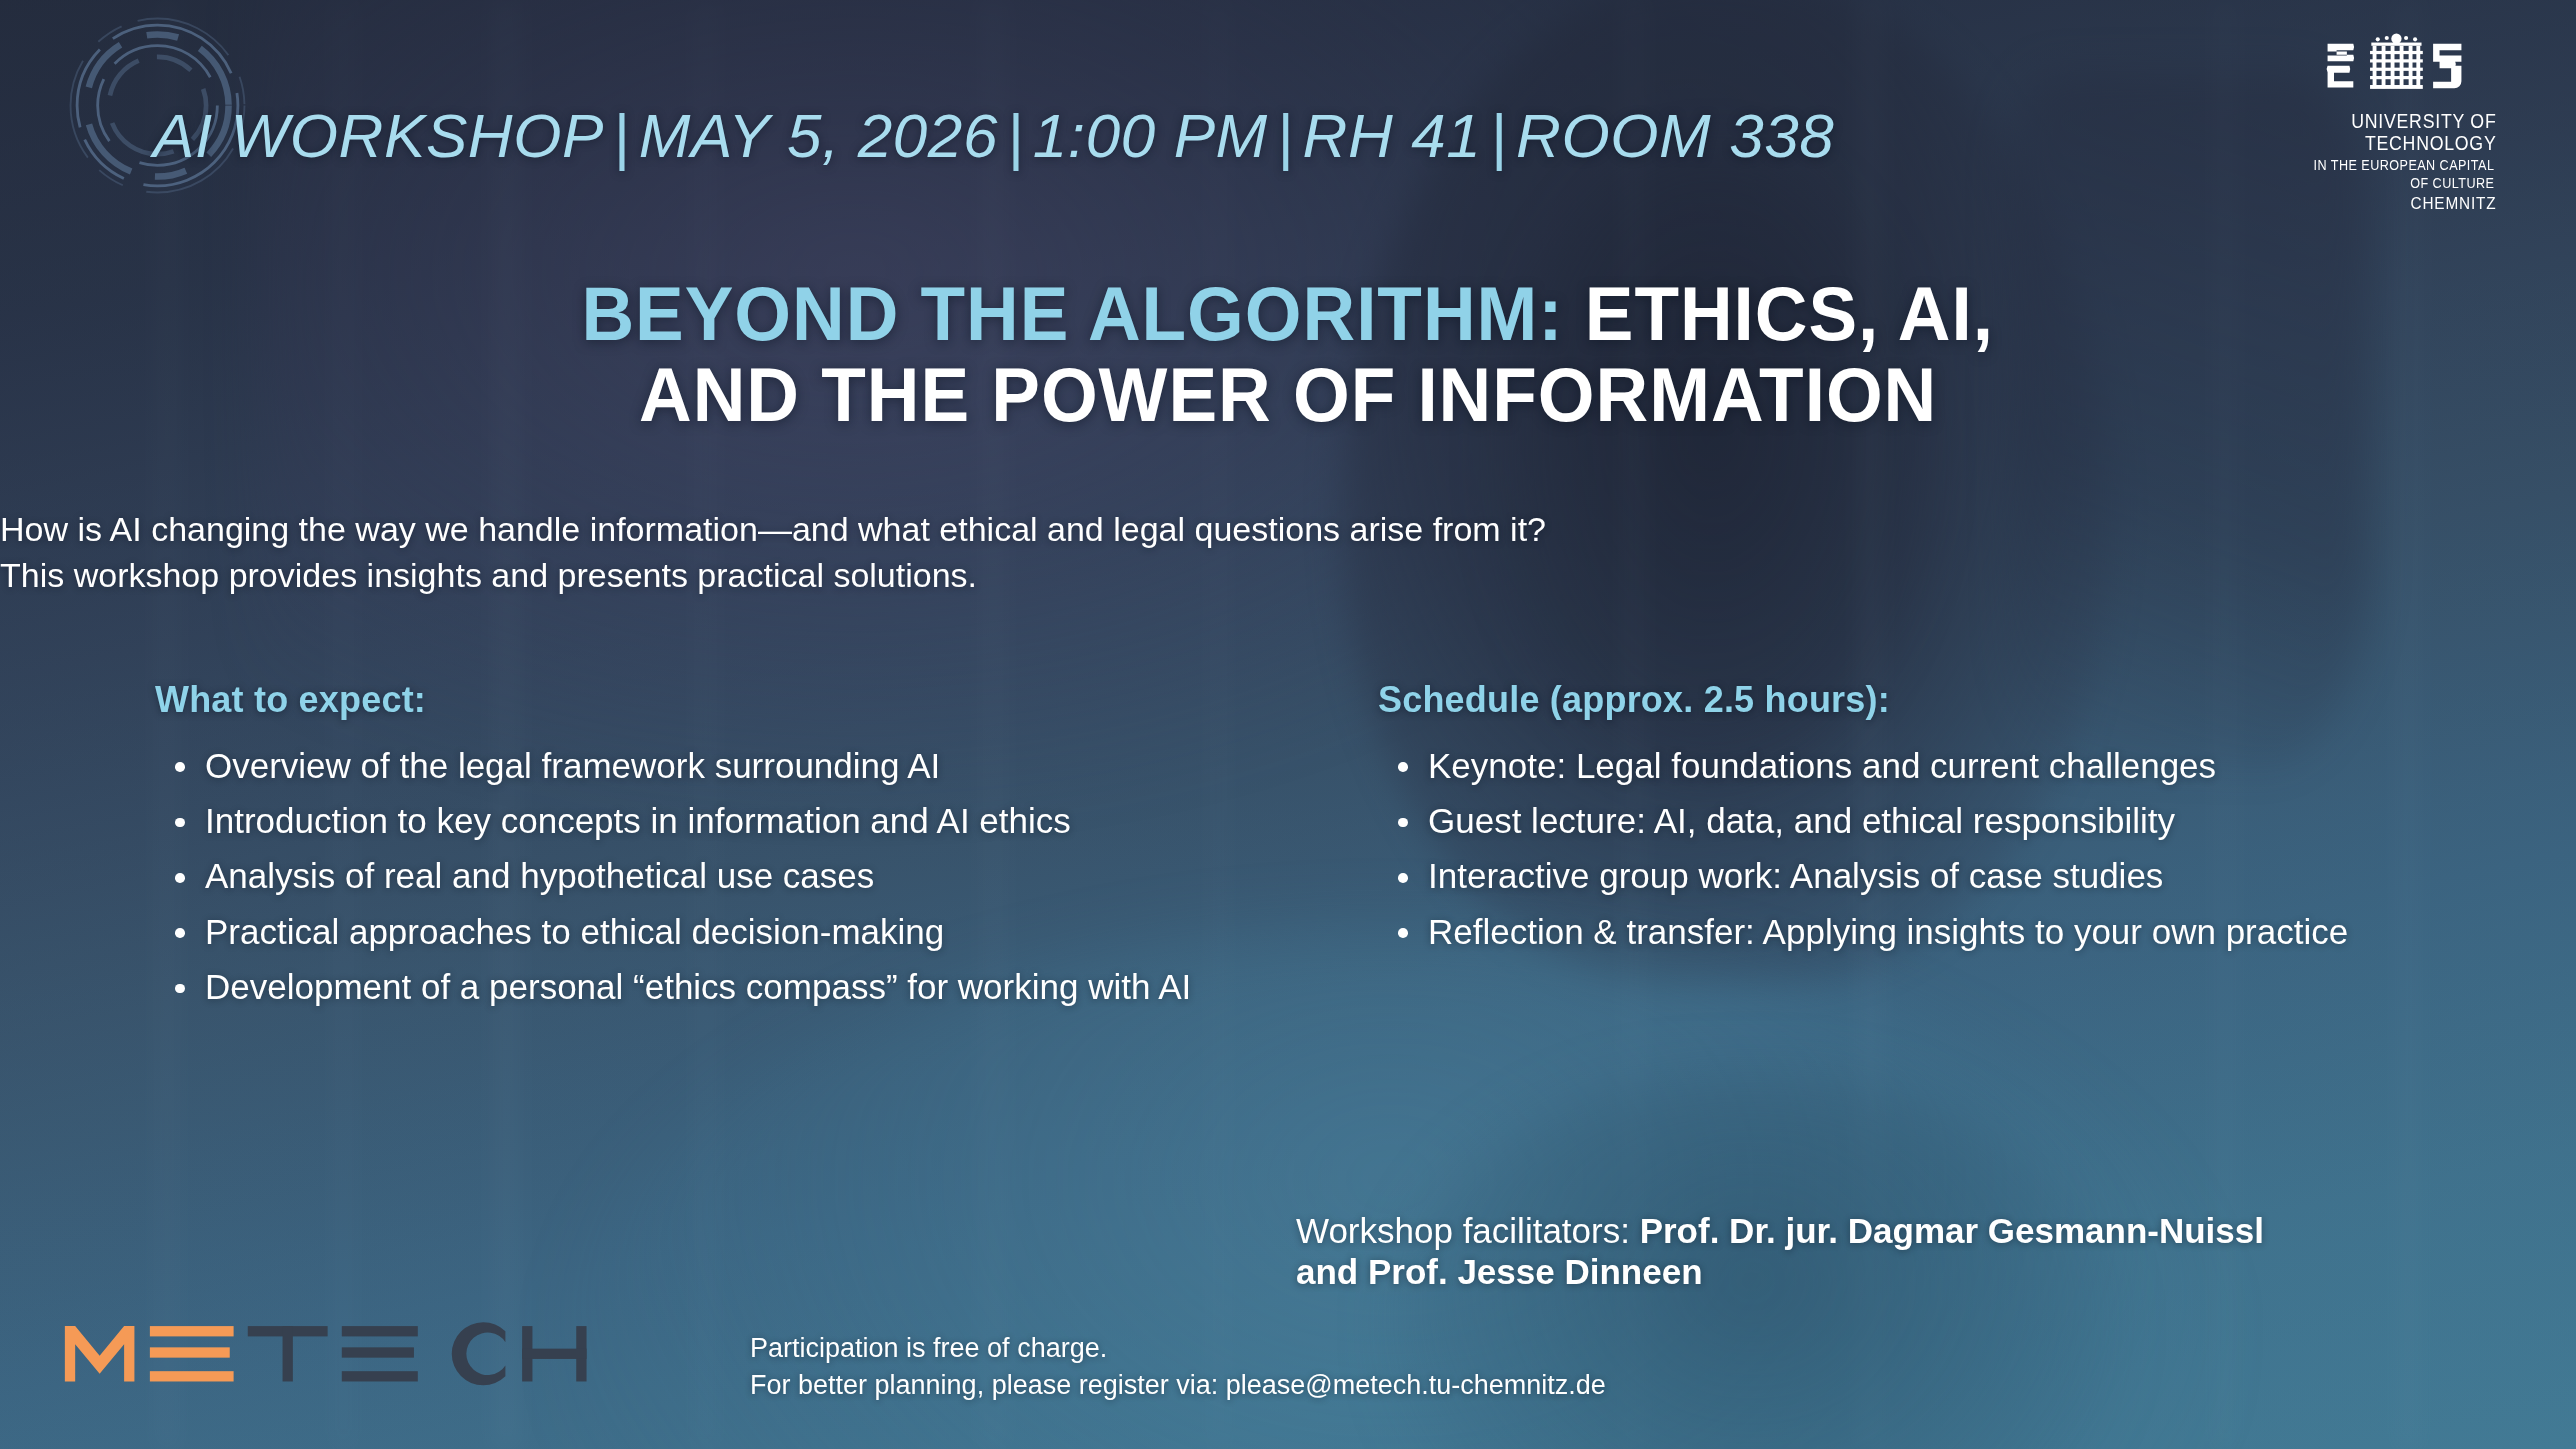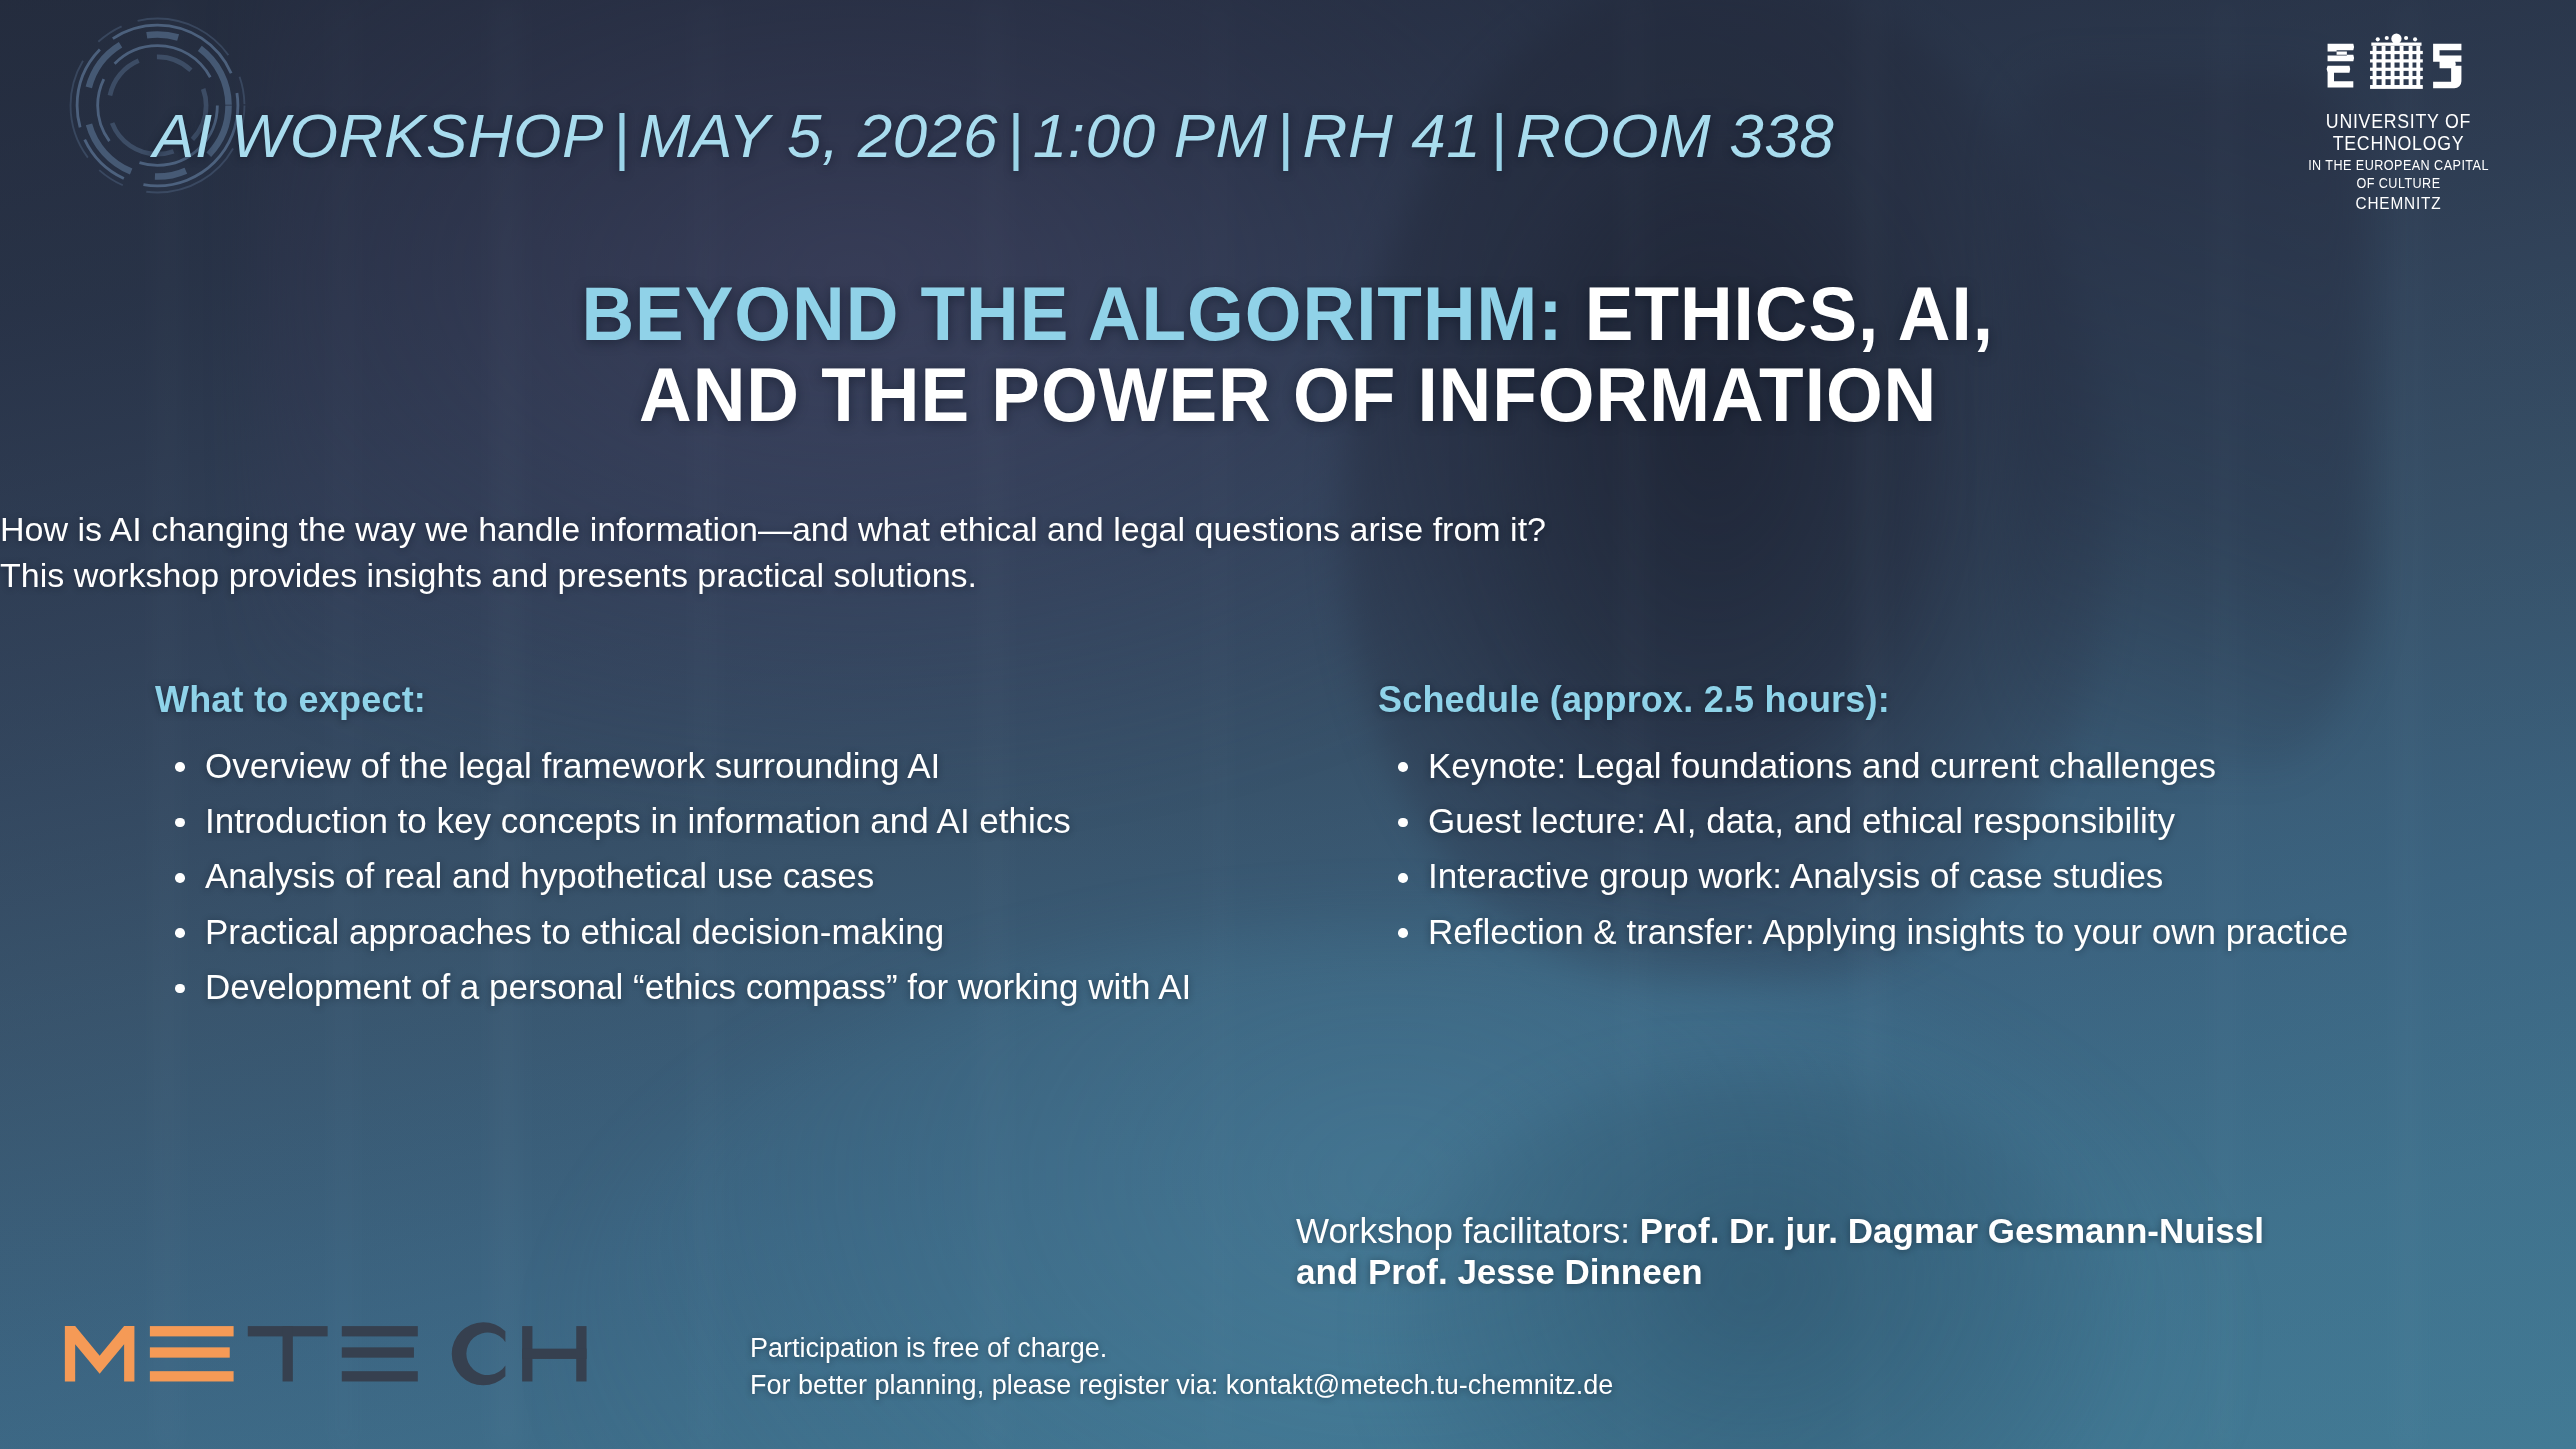--- a/index.html
+++ b/index.html
@@ -142,21 +142,21 @@
     color: #9bd4e8;
     padding: 0 9px;
     font-weight: 300;
   }
 
   
   .uni-logo {
     position: absolute;
     right: 71px; top: 32px;
     width: 213px;
-    text-align: center;
+    text-align: right;
     color: #ffffff;
   }
   .uni-mark { width: 148px; height: 70px; margin: 0 auto 9px; display:block; }
   .uni-l1 {
     font-size: 19.3px; letter-spacing: 0.8px; line-height: 1.15;
     font-family: "Liberation Sans Narrow", "Liberation Sans", sans-serif;
     transform: scaleX(0.92); transform-origin: center;
   }
   .uni-l2 {
     font-size: 14px; letter-spacing: 0.5px; line-height: 1.25; margin-top: 1.9px;
@@ -397,17 +397,17 @@
       <path d="M690 22 a49 49 0 1 0 0 70 v-17 a33 33 0 1 1 0 -36 z"></path>
 
       <rect x="716" y="14" width="16" height="86"></rect>
       <rect x="800" y="14" width="16" height="86"></rect>
       <rect x="716" y="49" width="100" height="16"></rect>
     </g>
   </svg>
 
   <div class="footer-note">
     <span>Participation is free of charge.</span>
-    <span>For better planning, please register via: kontakt@metech.tu-chemnitz.de</span>
+    <span>For better planning, please register via: please@metech.tu-chemnitz.de</span>
   </div>
 
 </div>
 
 
 </body></html>

